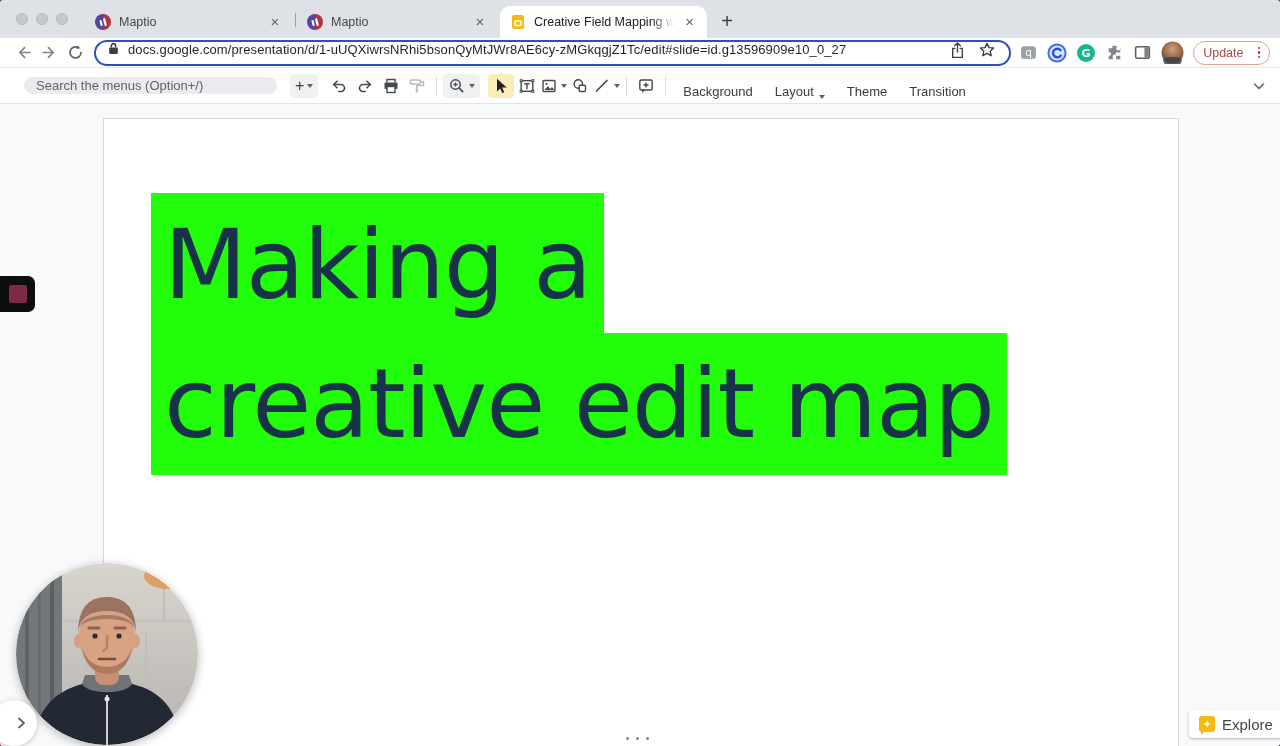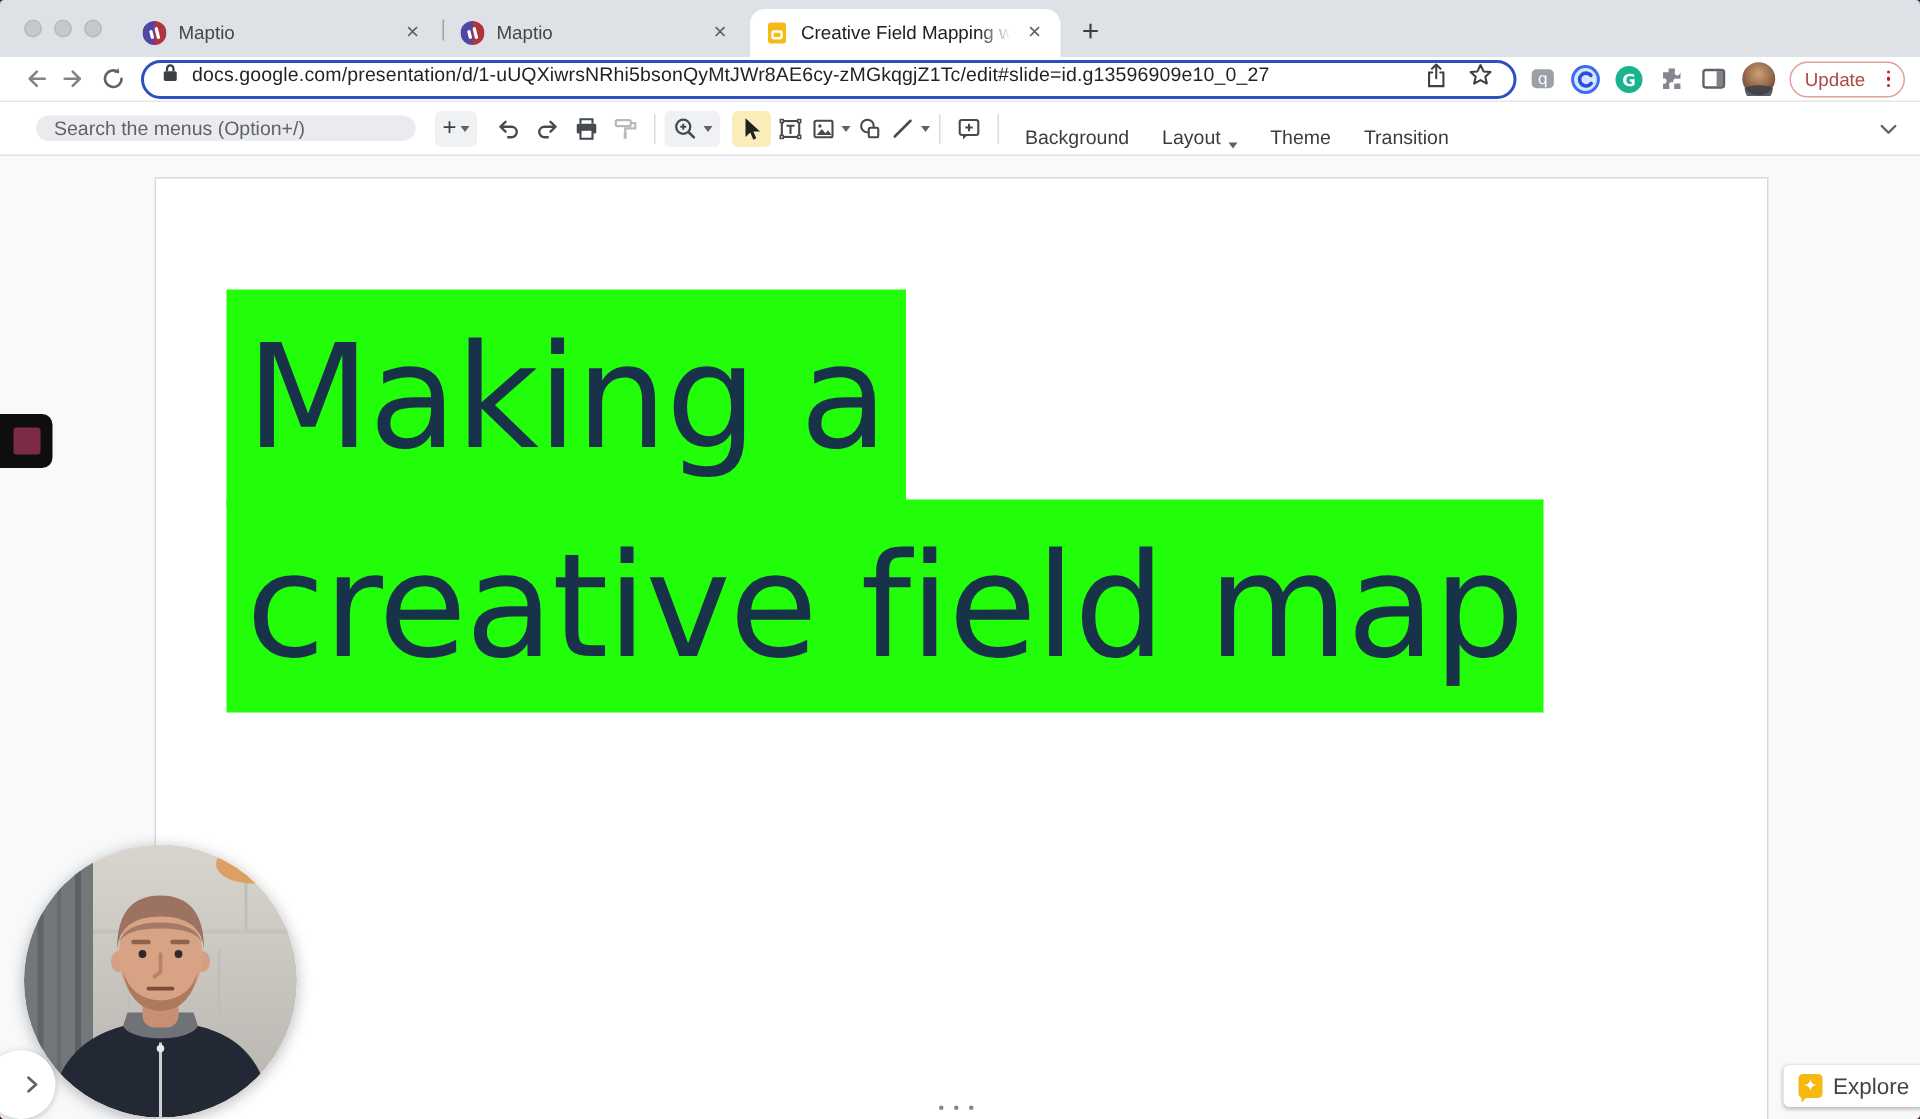--- a/index.html
+++ b/index.html
@@ -302,21 +302,21 @@
         </svg>
     </div>
   </div>
 
   <div class="content">
     <div class="canvas">
       <div class="hl-line hl-line--1">
         <span class="hl" style="background-color: rgb(34, 254, 10); color: rgb(24, 50, 74);">Making a</span>
       </div>
       <div class="hl-line hl-line--2">
-        <span class="hl" style="background-color: rgb(34, 254, 10); color: rgb(24, 50, 74);">creative field map</span>
+        <span class="hl" style="background-color: rgb(34, 254, 10); color: rgb(24, 50, 74);">creative edit map</span>
       </div>
     </div>
 
     <div class="loomstop">
         <i></i>
       </div>
 
     <div class="webcam">
       <svg width="182" height="182" viewBox="0 0 182 182">
         <defs>

